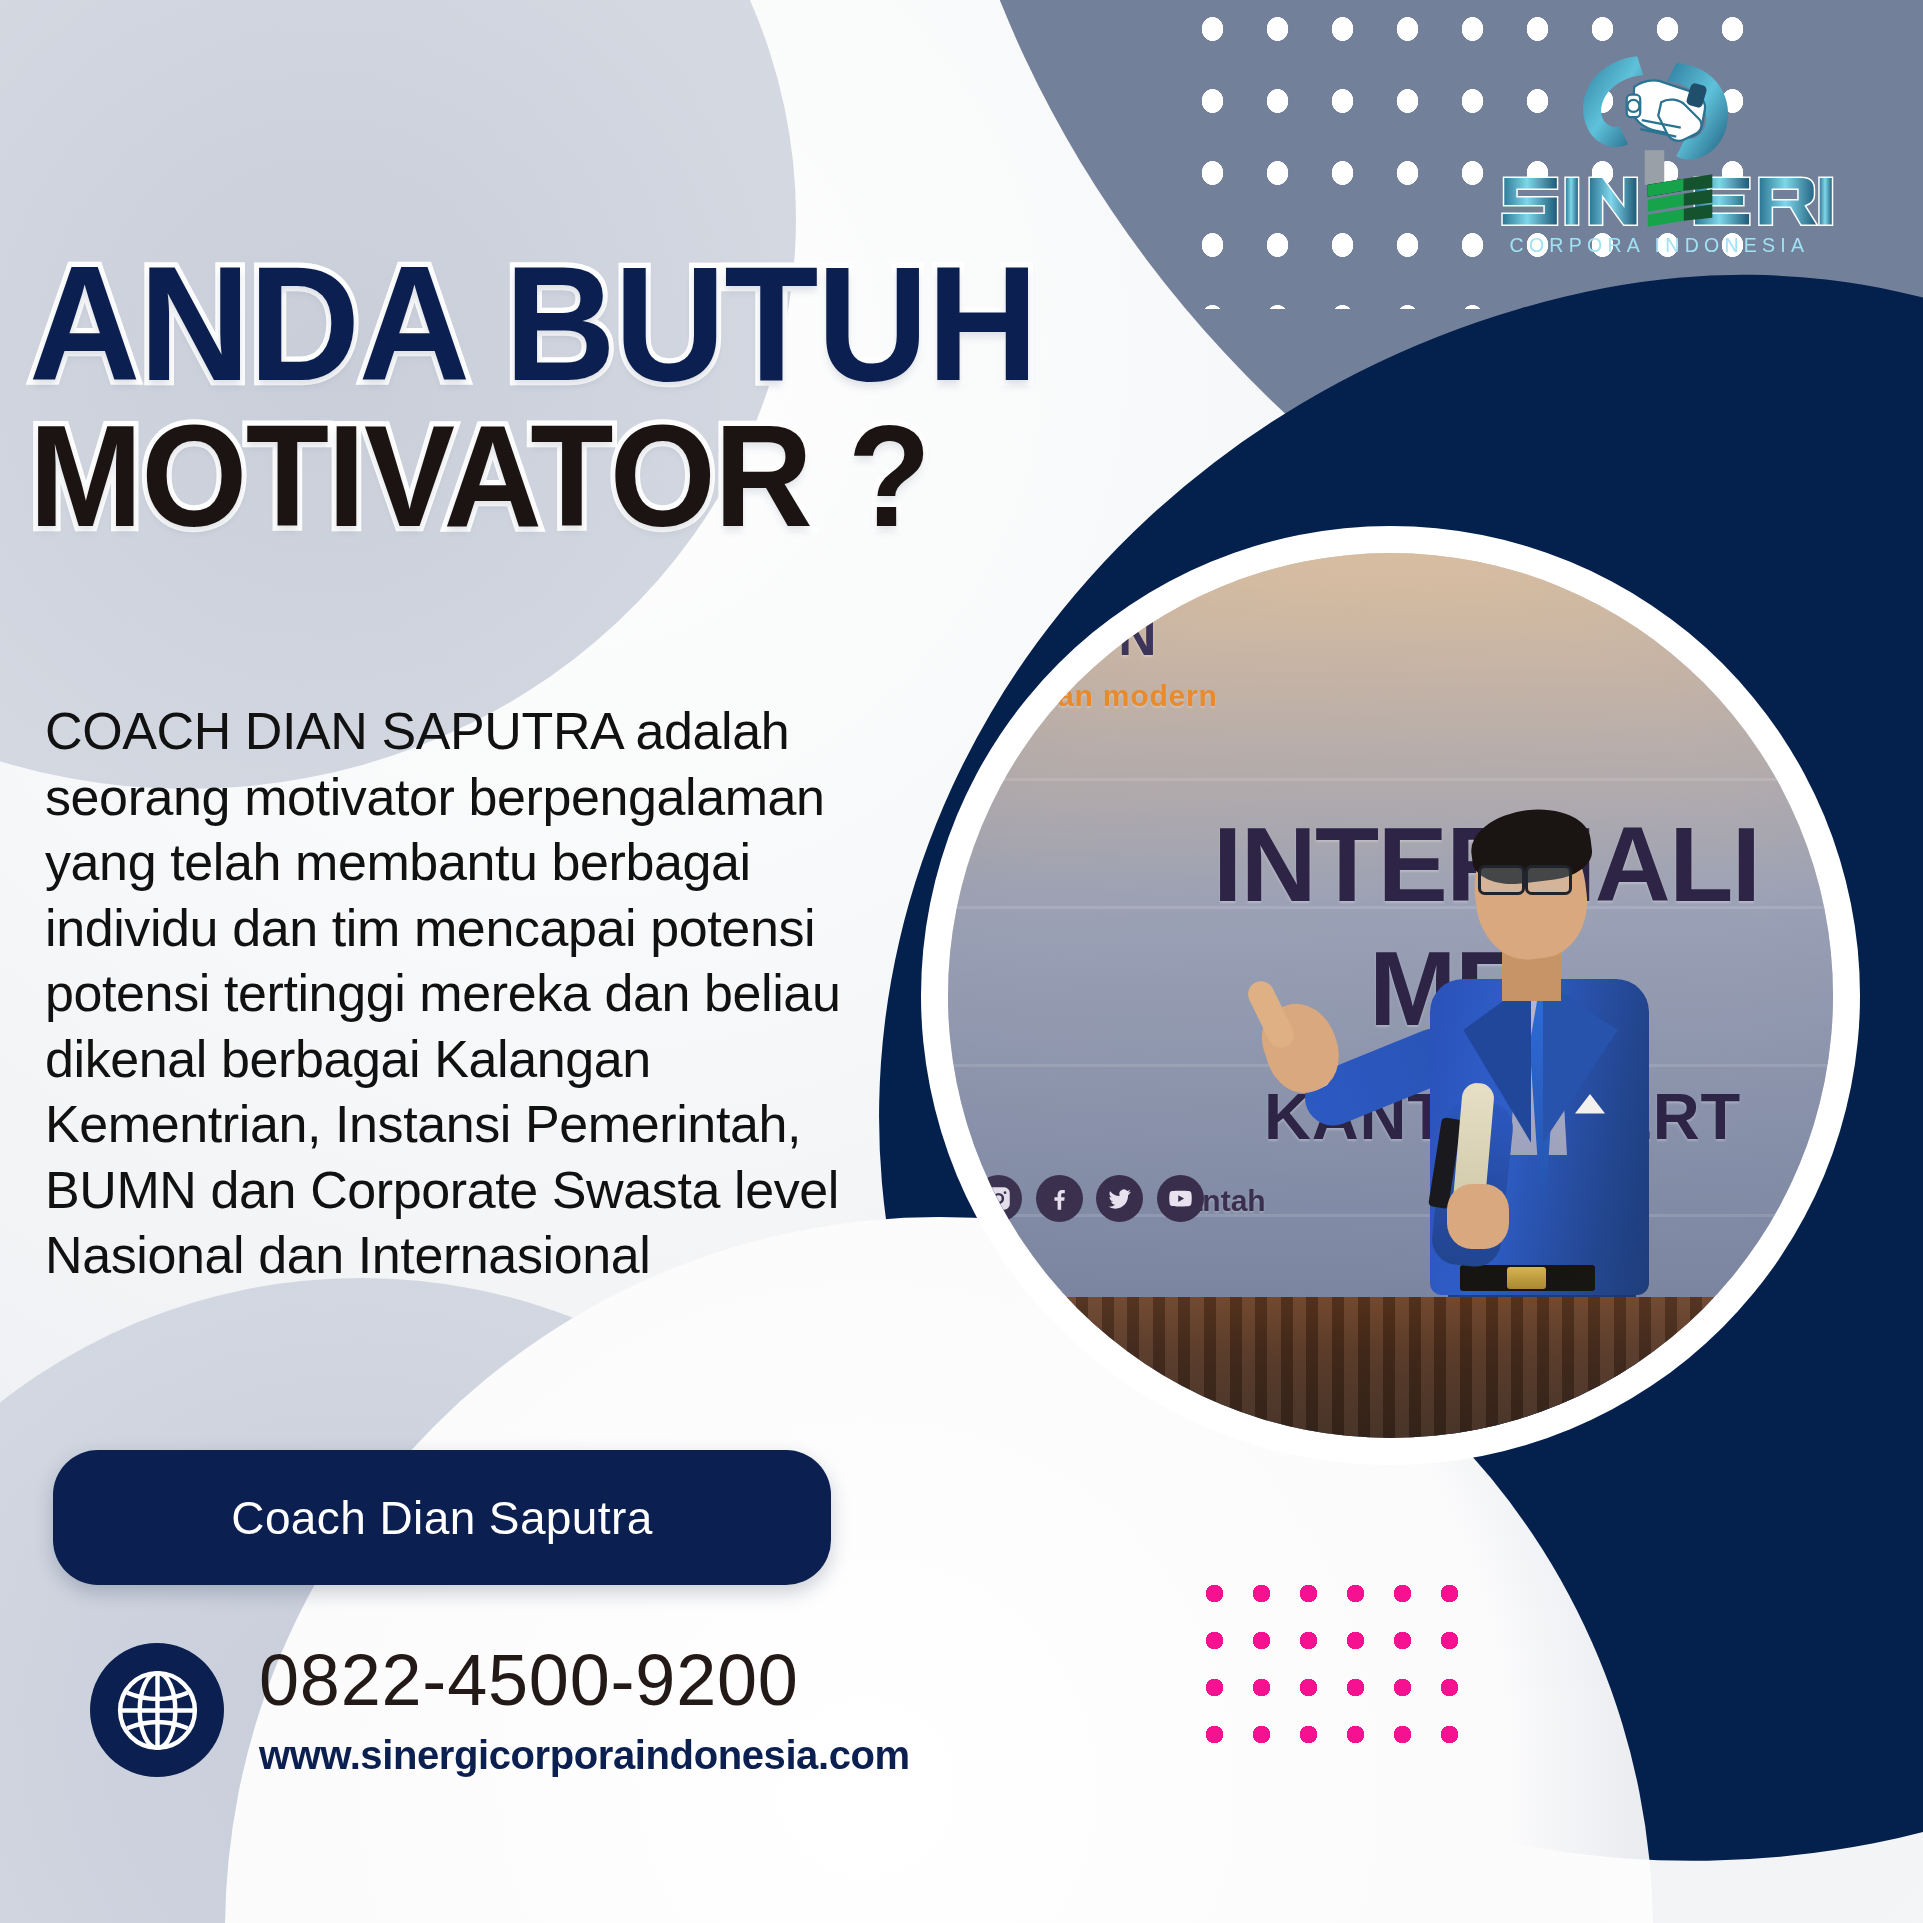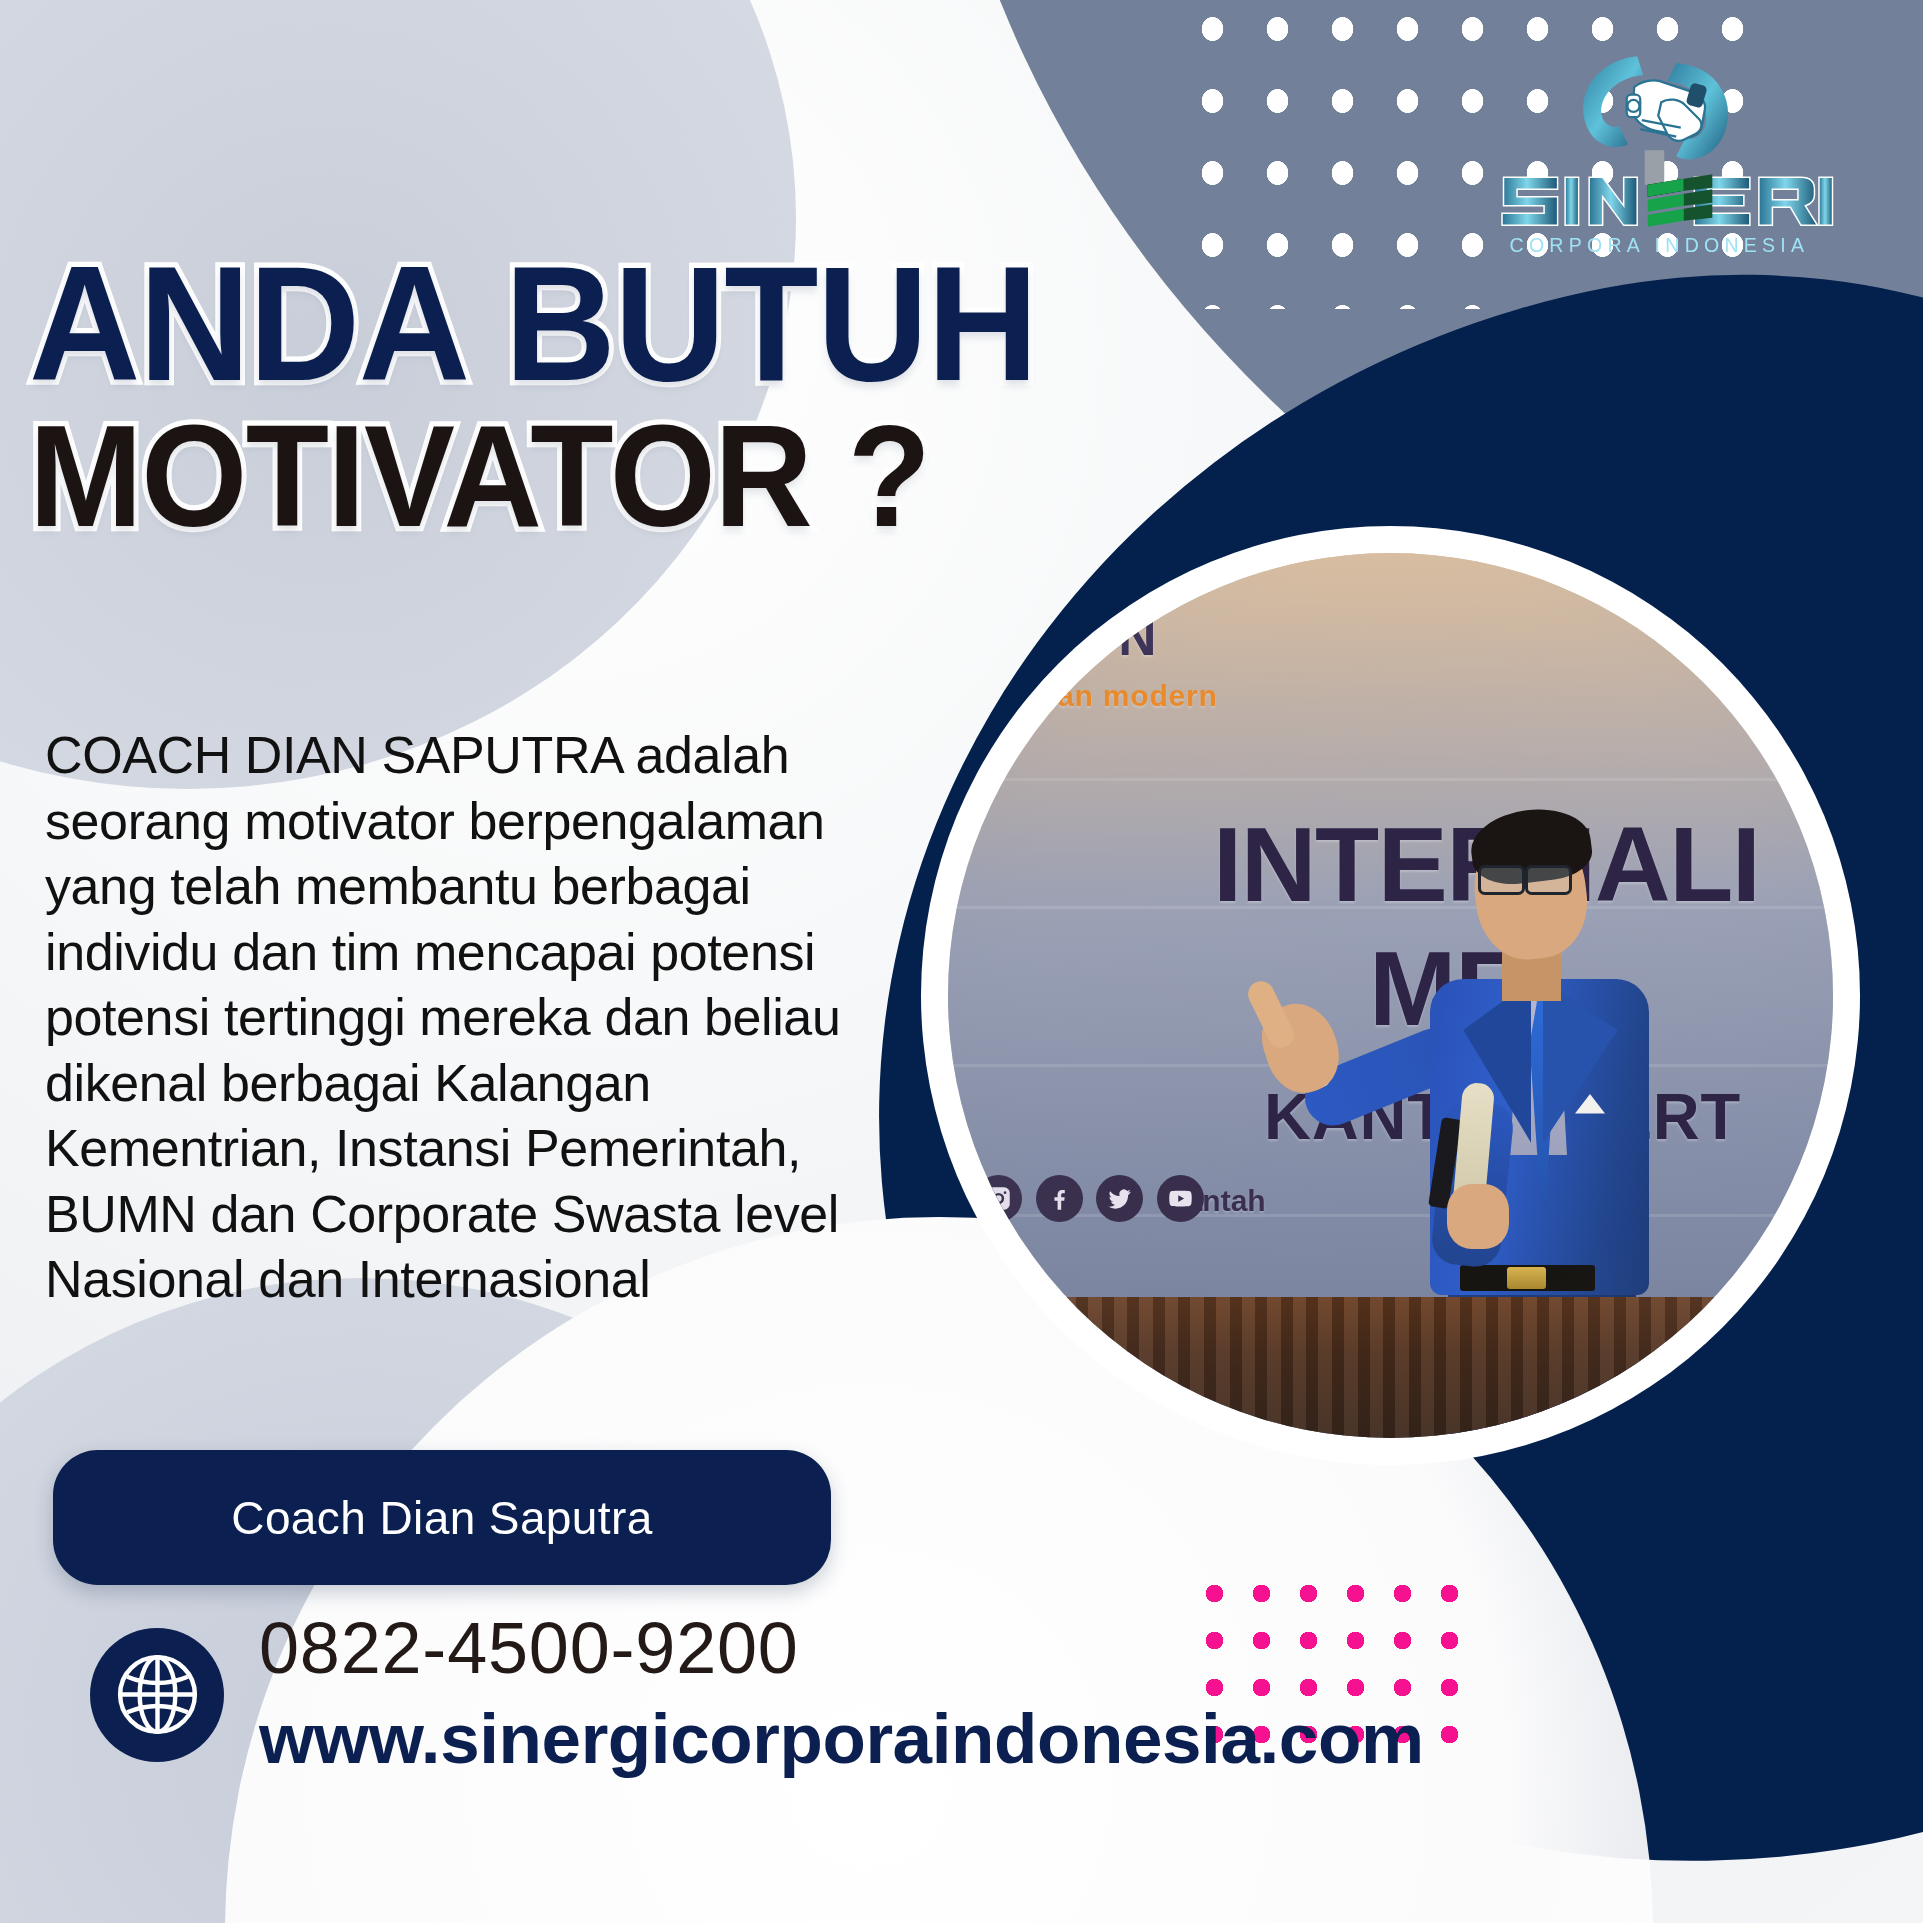--- a/index.html
+++ b/index.html
@@ -112,21 +112,20 @@
   
   .bodycopy{
     position:absolute; left:45px; top:699px;
     width:834px;
     z-index:12;
     font-family:"Liberation Sans Narrow","Liberation Sans", sans-serif;
     font-size:52px;
     line-height:1.26;
     color:#111111;
     letter-spacing:-0.4px;
-    margin-top:24px;
   }
 
   
   .cta{
     position:absolute; left:53px; top:1450px;
     min-width:778px;
     height:135px;
     background:#0b2050;
     border-radius:45px;
     display:flex; align-items:center; justify-content:center;
@@ -158,21 +157,21 @@
   .phone{
     font-family:"Liberation Sans Narrow","Liberation Sans", sans-serif;
     font-size:72px;
     color:#231a18;
     letter-spacing:0.8px;
     line-height:1.02;
   }
   .website{
     font-family:"Liberation Sans Narrow","Liberation Sans", sans-serif;
     font-weight:700;
-    font-size:71px;
+    font-size:40px;
     color:#0b2050;
     letter-spacing:-0.4px;
     line-height:1.05;
   }
 
   
   .photo-ring{
     position:absolute;
     left:921px; top:526px;
     width:939px; height:939px;

